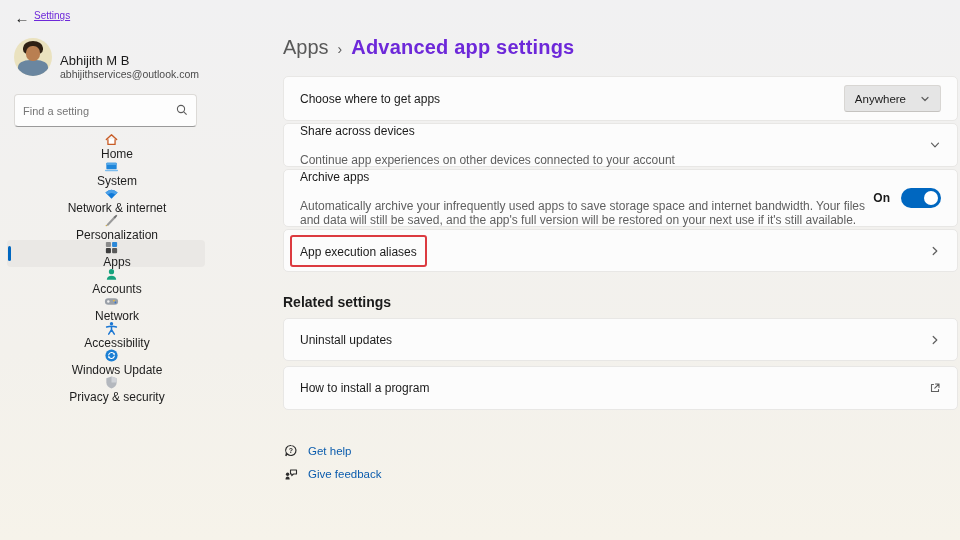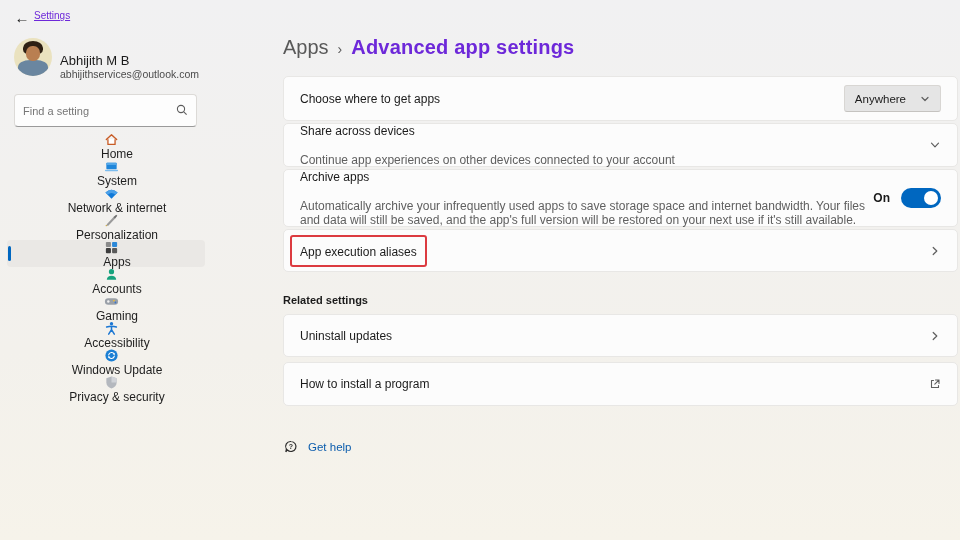--- a/index.html
+++ b/index.html
@@ -69,21 +69,21 @@
 
   .desc { max-width:592px; }
   .toggle-wrap { display:flex; align-items:center; }
   .toggle-label { font-size:12px; margin-right:11px;font-weight:bold; }
   .toggle { width:40px; height:20px; border-radius:10px; background:#0067c0; position:relative; }
   .toggle .knob { position:absolute; right:3px; top:3px; width:14px; height:14px; border-radius:50%; background:#ffffff; }
 
   .annotation { display:inline-block; border:2px solid #dc3b40; border-radius:3px;
     padding:5px 8px; margin-left:-10px; }
 
-  .related-heading { margin-top:22px; font-size:11px; font-weight:bold; color:#1b1b1b; }
+  .related-heading { margin-top:22px; font-size:14px; font-weight:bold; color:#1b1b1b; }
   .related-cards { margin-top:8px; }
   .card-uninstall { height:43px; margin-bottom:5px; }
   .card-install { height:44px; }
 
   .footer-links { margin-top:32px; }
   .flink { display:flex; align-items:center; height:17px; margin-bottom:6px; }
   .flink .ficon { width:16px; display:flex; justify-content:center; }
   .flink .flabel { margin-left:9px; font-size:11.5px; color:#0b5cad; }
 </style>
 </head>
@@ -181,21 +181,21 @@
 
   <div class="nav-item">
     <span class="nicon">
       <svg width="15" height="15" viewBox="0 0 16 16">
           <rect x="1" y="4.5" width="14" height="7" rx="3.4" fill="#9aa0a8"></rect>
           <line x1="4.6" y1="8" x2="4.6" y2="8" stroke="#f2f2f2" stroke-width="2.6" stroke-linecap="round"></line>
           <circle cx="10.6" cy="7" r="1" fill="#e8b83a"></circle>
           <circle cx="12.2" cy="9" r="1" fill="#3a76c8"></circle>
         </svg>
     </span>
-      <span class="nlabel">Gaming</span>
+      <span class="nlabel">Network</span>
   </div>
 
   <div class="nav-item">
     <span class="nicon">
       <svg width="15" height="15" viewBox="0 0 16 16">
           <circle cx="8" cy="2.8" r="1.8" fill="#1b77d3"></circle>
           <path d="M2.8 6.4 Q8 4.6 13.2 6.4 M8 5.6 V9.2 M8 9.2 L5 14 M8 9.2 L11 14" fill="none" stroke="#1b77d3" stroke-width="1.6" stroke-linecap="round"></path>
         </svg>
     </span>
       <span class="nlabel">Accessibility</span>
@@ -309,15 +309,25 @@
   <div class="footer-links">
     <div class="flink">
       <span class="ficon">
         <svg width="14" height="14" viewBox="0 0 14 14">
             <path d="M7 1.5 A5 5 0 1 1 3.4 10 L1.8 12 L2.4 9.2 A5 5 0 0 1 7 1.5 Z" fill="none" stroke="#2d2d2d" stroke-width="1.2"></path>
             <text x="7" y="9.4" text-anchor="middle" font-size="7" font-family="Liberation Sans, sans-serif" font-weight="bold" fill="#2d2d2d">?</text>
           </svg>
       </span>
       <span class="flabel">Get help</span>
     </div>
+    <div class="flink">
+      <span class="ficon">
+        <svg width="14" height="14" viewBox="0 0 14 14">
+            <circle cx="3.6" cy="7.2" r="1.7" fill="#2d2d2d"></circle>
+            <path d="M1.5 12.5 C1.5 10.4 2.5 9.6 3.6 9.6 C4.7 9.6 5.7 10.4 5.7 12.5 Z" fill="#2d2d2d"></path>
+            <path d="M6.5 3 H12.5 V7 H9.5 L7.8 8.6 V7 H6.5 Z" fill="none" stroke="#2d2d2d" stroke-width="1.1" stroke-linejoin="round"></path>
+          </svg>
+      </span>
+      <span class="flabel">Give feedback</span>
+    </div>
   </div>
 
 </div>
 
 </body></html>

